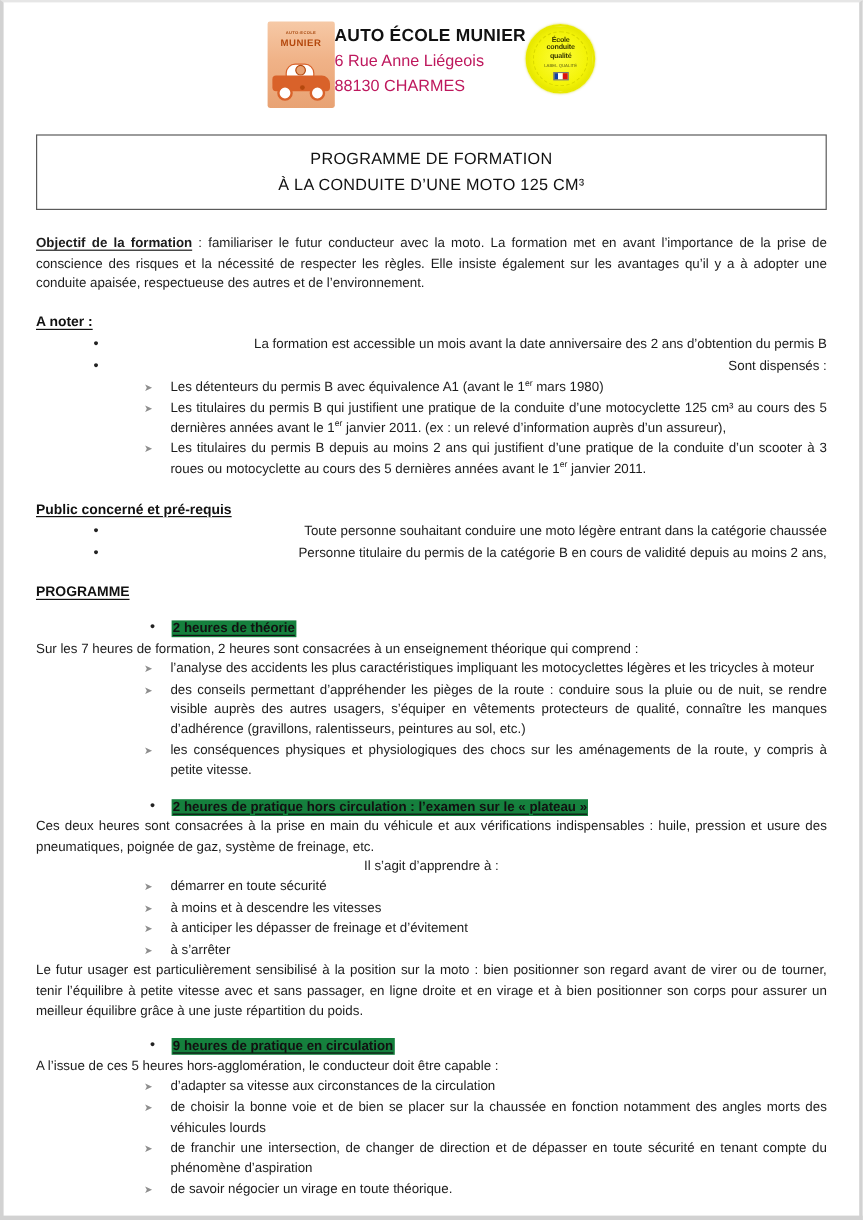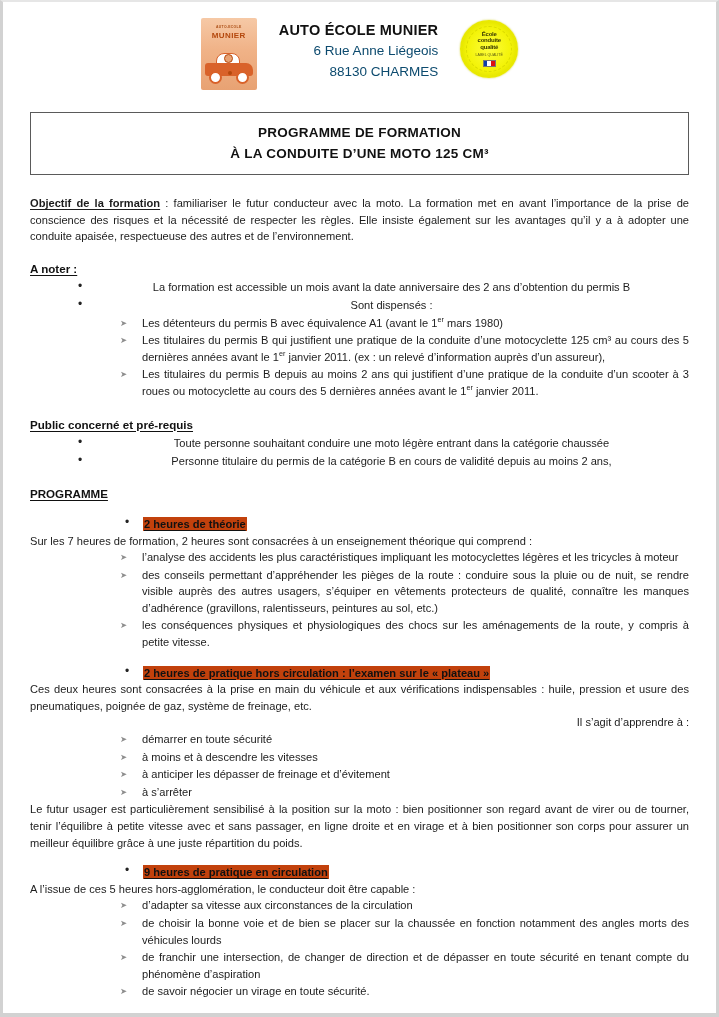--- a/index.html
+++ b/index.html
@@ -29,21 +29,20 @@
     box-sizing: border-box;
     width: 100%;
     height: 100%;
   }
 
   
   .letterhead {
     display: flex;
     align-items: flex-start;
     justify-content: center;
-    gap: 22px;
     padding-top: 8px;
     height: 86px;
     box-sizing: border-box;
   }
   .logo-box {
     width: 56px;
     height: 72px;
     flex: 0 0 auto;
     border-radius: 2px;
     position: relative;
@@ -125,36 +124,36 @@
     position: absolute;
     bottom: 9px;
     left: 23px;
     width: 4px;
     height: 4px;
     border-radius: 50%;
     background: #b4480d;
   }
 
   .addr {
-    text-align: right;
+    text-align: left;
     flex: 0 0 auto;
     padding-top: 4px;
   }
   .addr .company {
     font-size: 14.5px;
     font-weight: bold;
     letter-spacing: .2px;
     line-height: 20px;
     color: #111;
   }
   .addr .street,
   .addr .city {
     font-size: 13.5px;
     line-height: 21px;
-    color: #0c4a6e;
+    color: #be185d;
   }
 
   .quality-badge {
     flex: 0 0 auto;
     width: 54px;
     height: 54px;
     margin-top: 4px;
     border-radius: 50%;
     background: radial-gradient(circle at 50% 50%, #fdfd3a 0%, #f3f307 58%, #e3e300 76%, #f7f744 100%);
     border: 2px solid #e9e900;
@@ -197,21 +196,21 @@
 
   
   .title-box {
     margin: 18px 9px 0 9px;
     border: 1.3px solid #5a5a5a;
     text-align: center;
     padding: 9px 6px 10px 6px;
   }
   .title-line {
     font-size: 13.5px;
-    font-weight: bold;
+    font-weight: normal;
     line-height: 21px;
     letter-spacing: .25px;
     color: #111;
   }
 
   
   .body {
     padding: 0 9px;
     font-size: 11.1px;
     line-height: 16.6px;
@@ -242,21 +241,21 @@
 
   ul.lvl1 {
     list-style: none;
     margin: 2px 0 0 0;
     padding: 0 0 0 48px;
   }
   ul.lvl1 > li {
     position: relative;
     padding-left: 16px;
     margin-bottom: 1px;
-    text-align: center;
+    text-align: right;
   }
   ul.lvl1 > li::before {
     content: "\2022";
     position: absolute;
     left: 0;
     top: -1px;
     font-size: 12px;
     color: #222;
   }
   ul.lvl2 {
@@ -291,21 +290,21 @@
   }
   .hl-item li::before {
     content: "\2022";
     position: absolute;
     left: 0;
     top: -2px;
     font-size: 12px;
     color: #222;
   }
   .hl {
-    background: #c2410c;
+    background: #15803d;
     font-weight: bold;
     text-decoration: underline;
     text-underline-offset: 2px;
     font-size: 11.1px;
     padding: 1px 1px;
     color: #111;
   }
   sup { font-size: 7.2px; vertical-align: super; line-height: 0; }
 
   
@@ -408,40 +407,40 @@
       <li>des conseils permettant d’appréhender les pièges de la route : conduire sous la pluie ou de nuit, se rendre visible auprès des autres usagers, s’équiper en vêtements protecteurs de qualité, connaître les manques d’adhérence (gravillons, ralentisseurs, peintures au sol, etc.)</li>
       <li>les conséquences physiques et physiologiques des chocs sur les aménagements de la route, y compris à petite vitesse.</li>
     </ul>
 
     <div class="sp-13"></div>
 
     <ul class="hl-item">
       <li><span class="hl">2 heures de pratique hors circulation : l’examen sur le « plateau »</span></li>
     </ul>
     <p class="para">Ces deux heures sont consacrées à la prise en main du véhicule et aux vérifications indispensables : huile, pression et usure des pneumatiques, poignée de gaz, système de freinage, etc.</p>
-    <p class="para" style="text-align:right">Il s’agit d’apprendre à :</p>
+    <p class="para" style="text-align:center">Il s’agit d’apprendre à :</p>
     <ul class="lvl2 tight">
       <li>démarrer en toute sécurité</li>
       <li>à moins et à descendre les vitesses</li>
       <li>à anticiper les dépasser de freinage et d’évitement</li>
       <li>à s’arrêter</li>
     </ul>
     <p class="para">Le futur usager est particulièrement sensibilisé à la position sur la moto : bien positionner son regard avant de virer ou de tourner, tenir l’équilibre à petite vitesse avec et sans passager, en ligne droite et en virage et à bien positionner son corps pour assurer un meilleur équilibre grâce à une juste répartition du poids.</p>
 
     <div class="sp-13"></div>
 
     <ul class="hl-item">
       <li><span class="hl">9 heures de pratique en circulation</span></li>
     </ul>
     <p class="para" style="text-align:left">A l’issue de ces 5 heures hors-agglomération, le conducteur doit être capable :</p>
     <ul class="lvl2">
       <li>d’adapter sa vitesse aux circonstances de la circulation</li>
       <li>de choisir la bonne voie et de bien se placer sur la chaussée en fonction notamment des angles morts des véhicules lourds</li>
       <li>de franchir une intersection, de changer de direction et de dépasser en toute sécurité en tenant compte du phénomène d’aspiration</li>
-      <li>de savoir négocier un virage en toute sécurité.</li>
+      <li>de savoir négocier un virage en toute théorique.</li>
     </ul>
 
   </div>
 
   <div class="footer-box">
     
   </div>
 
  </div>
 </div>

